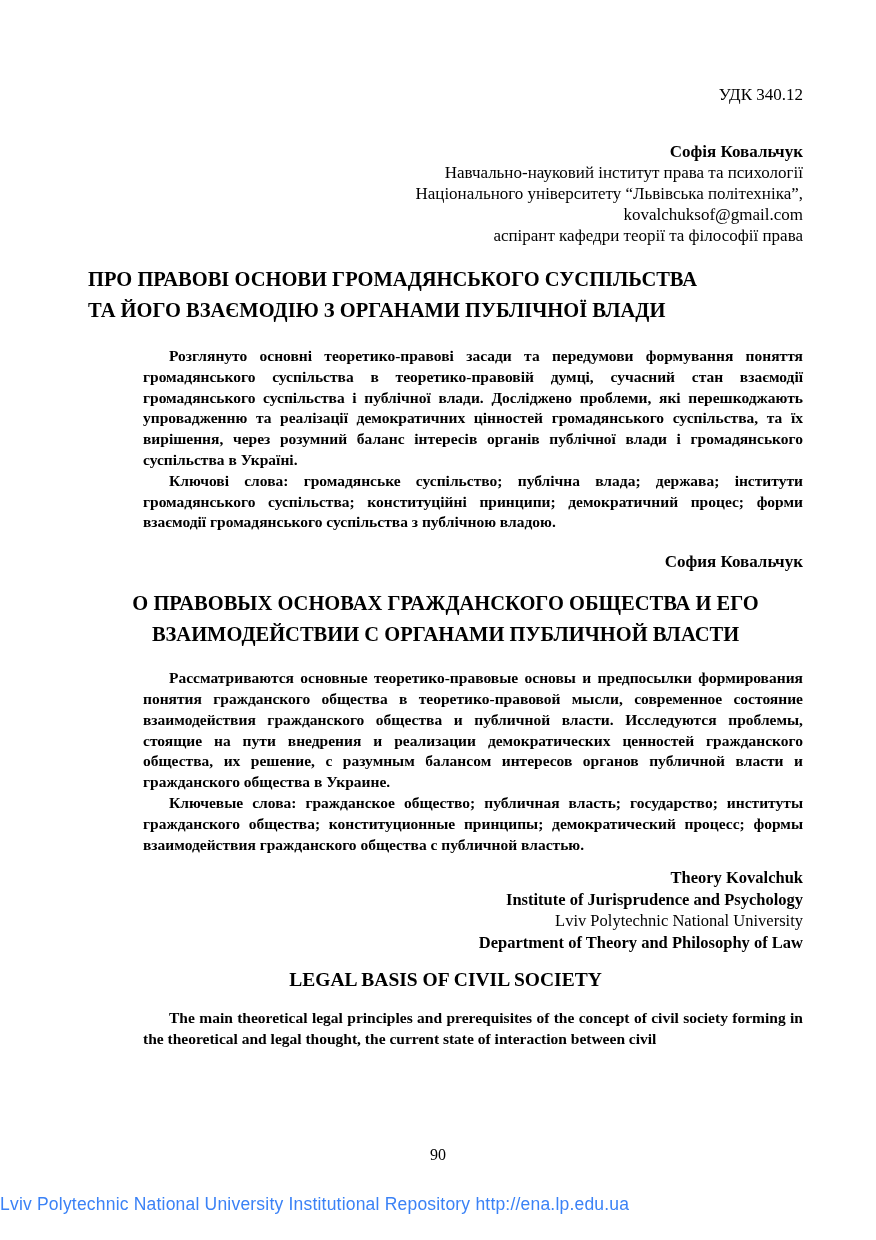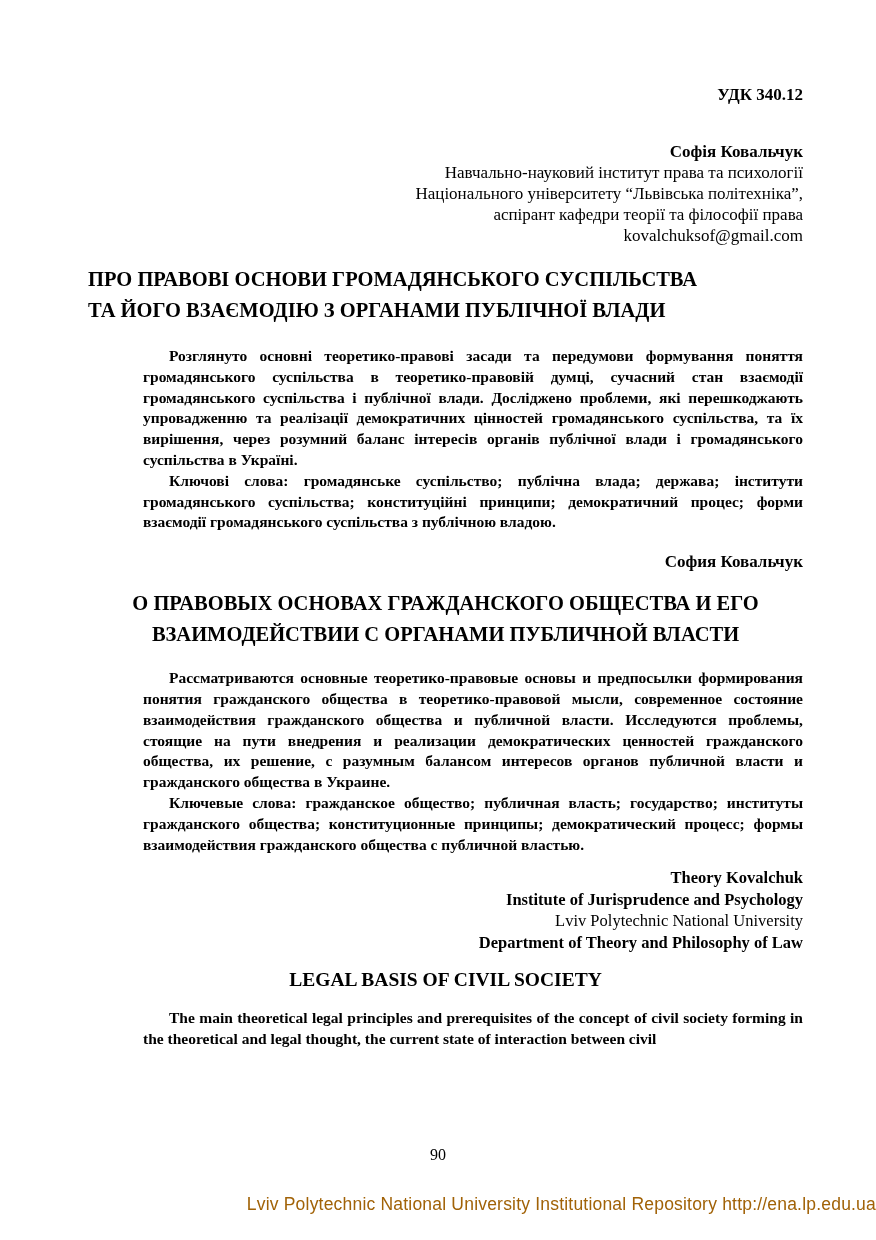--- a/index.html
+++ b/index.html
@@ -11,21 +11,21 @@
     font-family:"Liberation Serif","DejaVu Serif",serif;
     color:#000;
     overflow:hidden;
   }
   .page { position:absolute; inset:0; background:#fff; }
   .content { position:absolute; left:88px; top:0; width:715px; }
 
   .udc {
     margin-top:84px;
     text-align:right;
-    font-weight:bold;
+    font-weight:normal;
     font-size:17px; line-height:21px;
   }
 
   .author-block-uk { margin-top:36px; text-align:right; font-size:17px; line-height:21px; }
   .author-block-uk .name { font-weight:bold; }
 
   .title-uk {
     margin-top:18px;
     text-align:left;
     font-weight:bold;
@@ -76,41 +76,41 @@
     position:absolute;
     top:1146px; left:0; right:0;
     text-align:center;
     font-size:16px;
     font-family:"Liberation Serif","DejaVu Serif",serif;
   }
 
   .repo-footer {
     position:absolute;
     top:1194px; left:0; right:0;
-    text-align:right;
+    text-align:left;
     font-family:"Liberation Sans","DejaVu Sans",sans-serif;
     font-size:17.5px;
-    color:#a16207;
+    color:#3b82f6;
     letter-spacing:0.2px;
   }
 </style>
 </head>
 <body>
 
 <div class="page">
   <div class="content">
 
     <div class="udc">УДК 340.12</div>
 
     <div class="author-block-uk">
       <div class="name">Софія Ковальчук</div>
       <div>Навчально-науковий інститут права та психології</div>
       <div>Національного університету “Львівська політехніка”,</div>
+      <div>kovalchuksof@gmail.com</div>
       <div>аспірант кафедри теорії та філософії права</div>
-      <div>kovalchuksof@gmail.com</div>
     </div>
 
     <div class="title-uk">
       <div>ПРО ПРАВОВІ ОСНОВИ ГРОМАДЯНСЬКОГО СУСПІЛЬСТВА</div>
       <div>ТА ЙОГО ВЗАЄМОДІЮ З ОРГАНАМИ ПУБЛІЧНОЇ ВЛАДИ</div>
     </div>
 
 
     <p class="abstract first">Розглянуто основні теоретико-правові засади та передумови формування поняття громадянського суспільства в теоретико-правовій думці, сучасний стан взаємодії громадянського суспільства і публічної влади. Досліджено проблеми, які перешкоджають упровадженню та реалізації демократичних цінностей громадянського суспільства, та їх вирішення, через розумний баланс інтересів органів публічної влади і громадянського суспільства в Україні.</p>
     <p class="abstract">Ключові слова: громадянське суспільство; публічна влада; держава; інститути громадянського суспільства; конституційні принципи; демократичний процес; форми взаємодії громадянського суспільства з публічною владою.</p>

